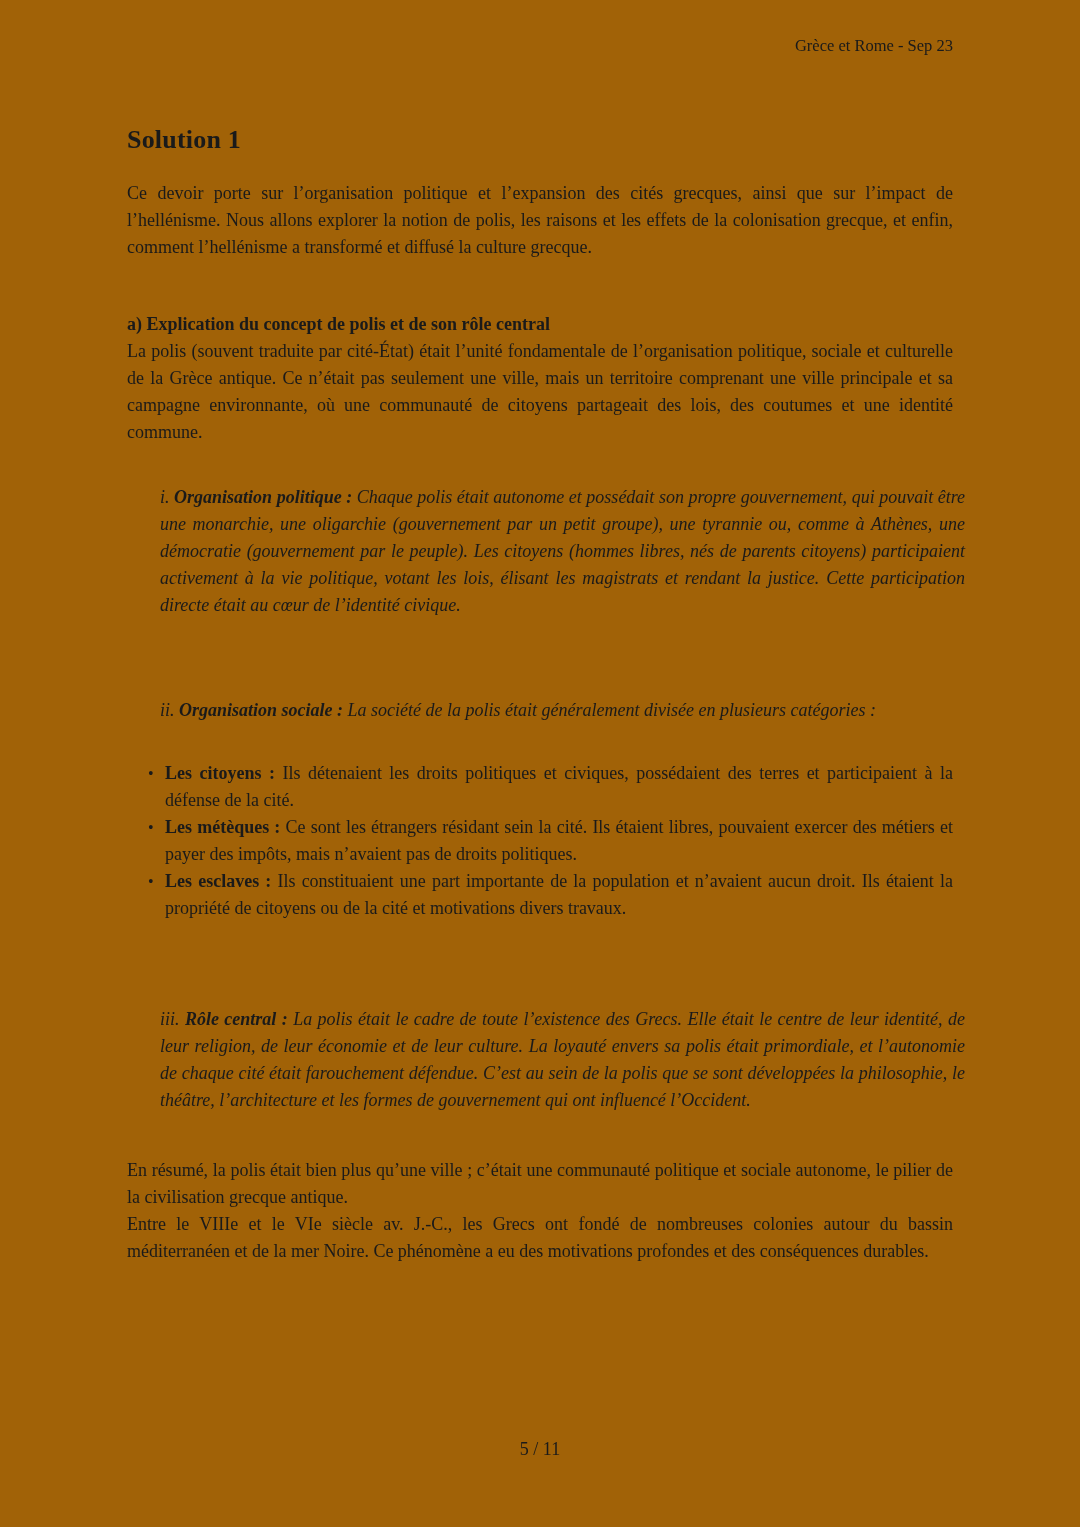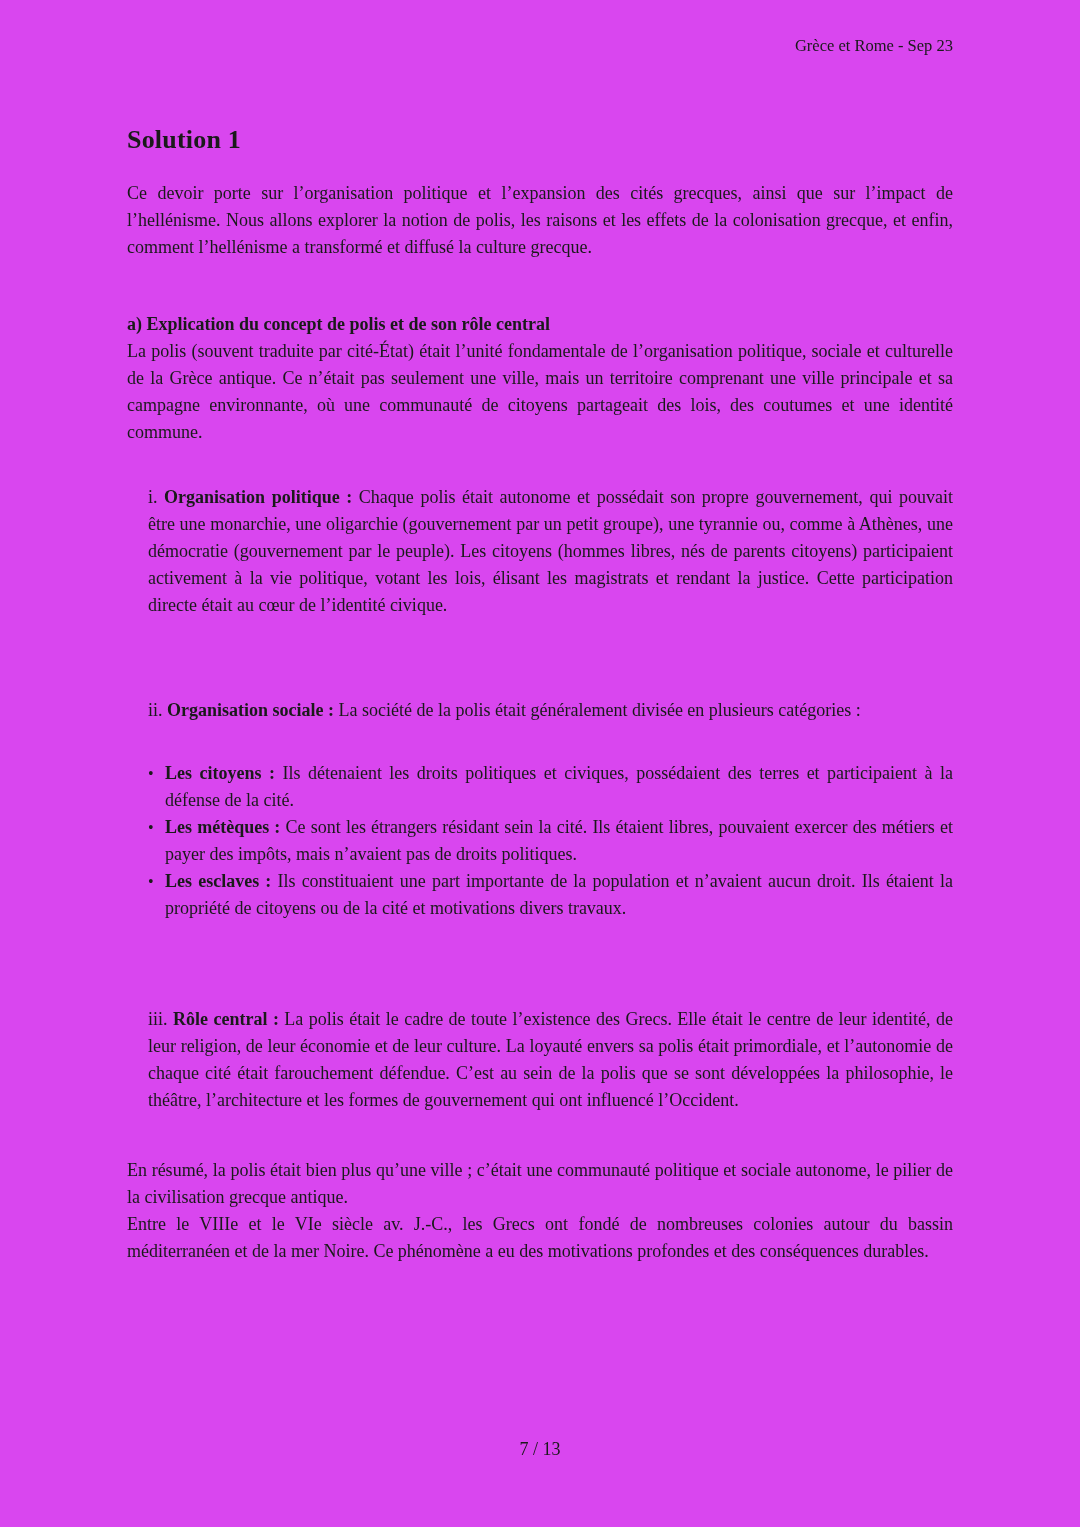--- a/index.html
+++ b/index.html
@@ -4,21 +4,21 @@
 <style>
   html, body {
     margin: 0;
     padding: 0;
     background: #ffffff;
   }
   .page {
     position: relative;
     width: 1080px;
     height: 1527px;
-    background: #d946ef;
+    background: #a16207;
     color: #1a1a1a;
     font-family: "Liberation Serif", "DejaVu Serif", serif;
     overflow: hidden;
   }
   .header {
     position: absolute;
     top: 36px;
     right: 127px;
     font-size: 16.5px;
     line-height: 20px;
@@ -44,21 +44,21 @@
     text-align: justify;
   }
   .intro { margin-top: 24px; }
   .subheading {
     margin: 50px 0 0 0;
     font-size: 18px;
     line-height: 27px;
     font-weight: bold;
   }
   .subheading.heading-b { margin-top: 48px; }
-  .indent { margin-left: 21px; width: 805px; }
+  .indent { margin-left: 33px; width: 805px; font-style: italic; }
   .item-i   { margin-top: 38px; }
   .item-ii  { margin-top: 78px; }
   .item-iii { margin-top: 84px; }
   .summary  { margin-top: 43px; }
   .bullets {
     list-style: none;
     margin: 36px 0 0 21px;
     padding: 0;
     width: 805px;
   }
@@ -147,16 +147,16 @@
       <span>La polis était le cadre de toute l’existence des Grecs. Elle était le centre de leur identité, de leur religion, de leur économie et de leur culture. La loyauté envers sa polis était primordiale, et l’autonomie de chaque cité était farouchement défendue. C’est au sein de la polis que se sont développées la philosophie, le théâtre, l’architecture et les formes de gouvernement qui ont influencé l’Occident.</span>
     </p>
 
     <p class="para summary">En résumé, la polis était bien plus qu’une ville&nbsp;; c’était une communauté politique et sociale autonome, le pilier de la civilisation grecque antique.</p>
 
     <p class="para">Entre le VIIIe et le VIe siècle av. J.-C., les Grecs ont fondé de nombreuses colonies autour du bassin méditerranéen et de la mer Noire. Ce phénomène a eu des motivations profondes et des conséquences durables.</p>
 
   </main>
 
   <div class="footer">
-    <span>7 / 13</span>
+    <span>5 / 11</span>
   </div>
 
 </div>
 
 </body></html>

